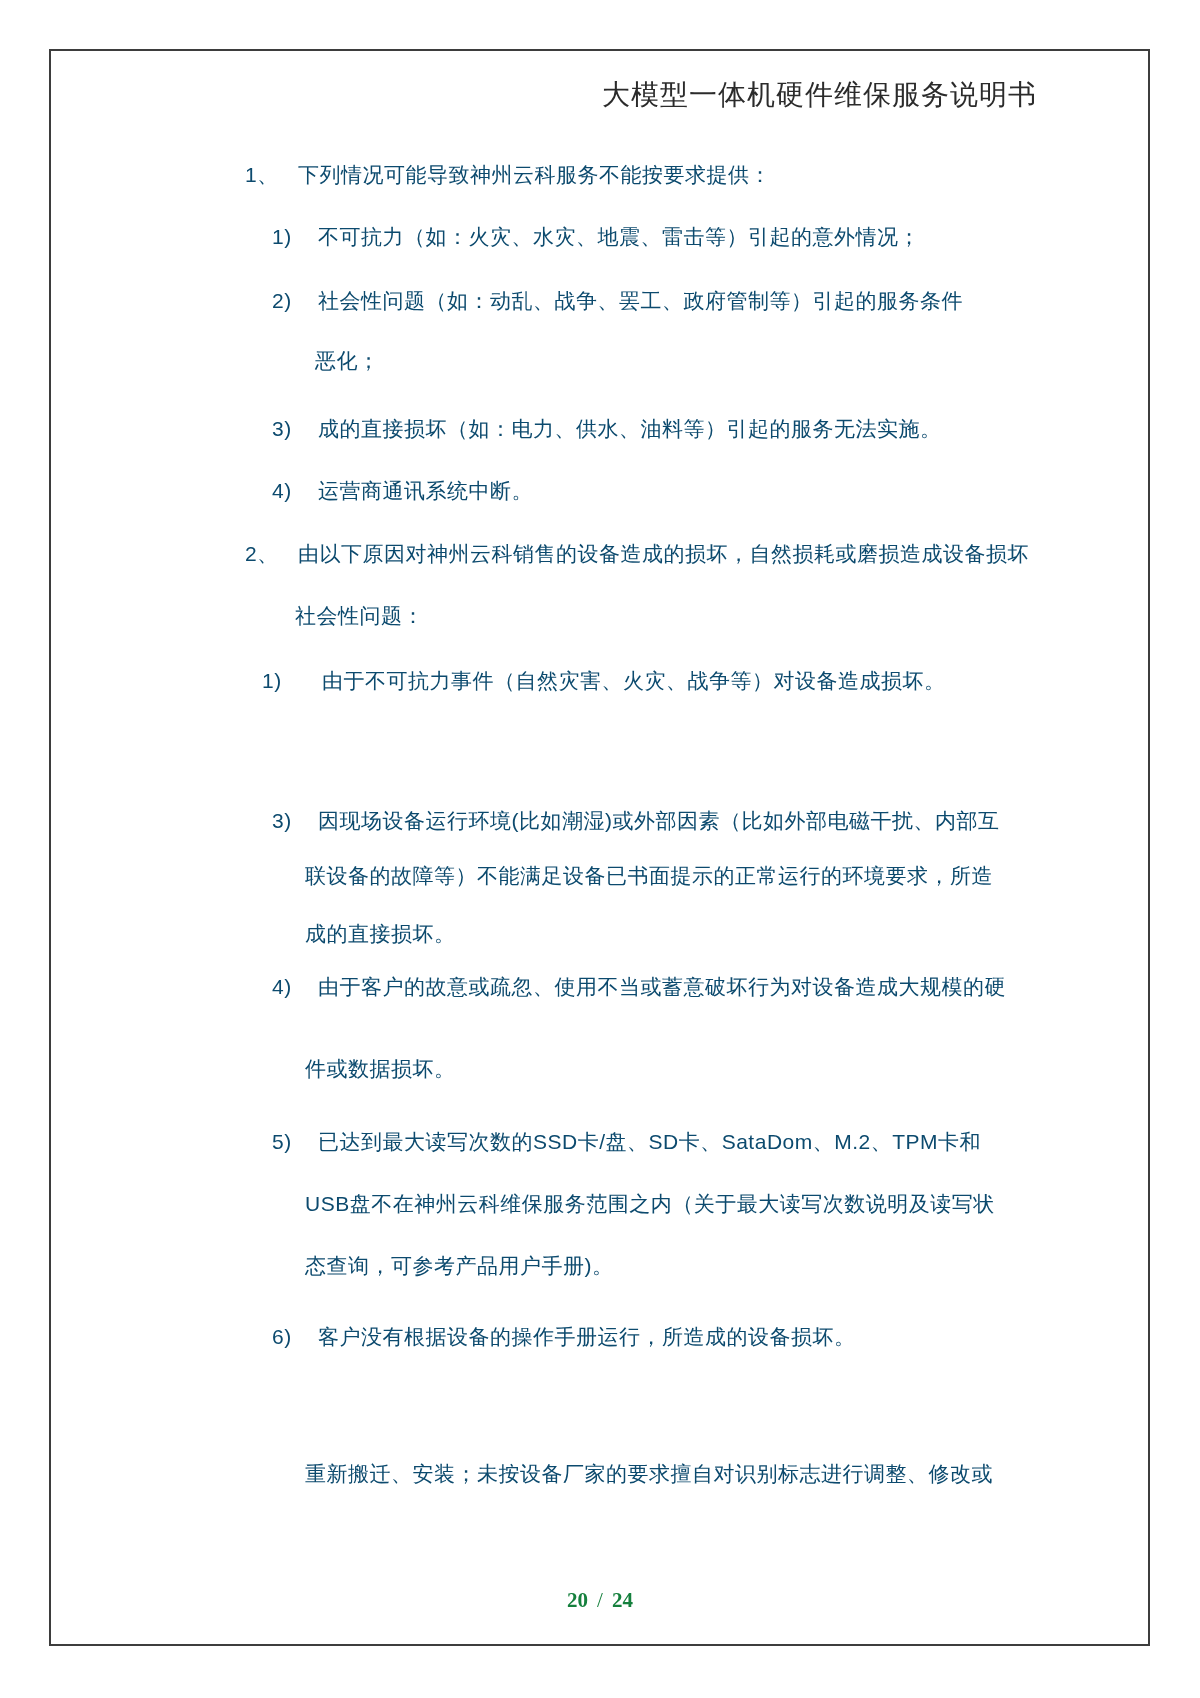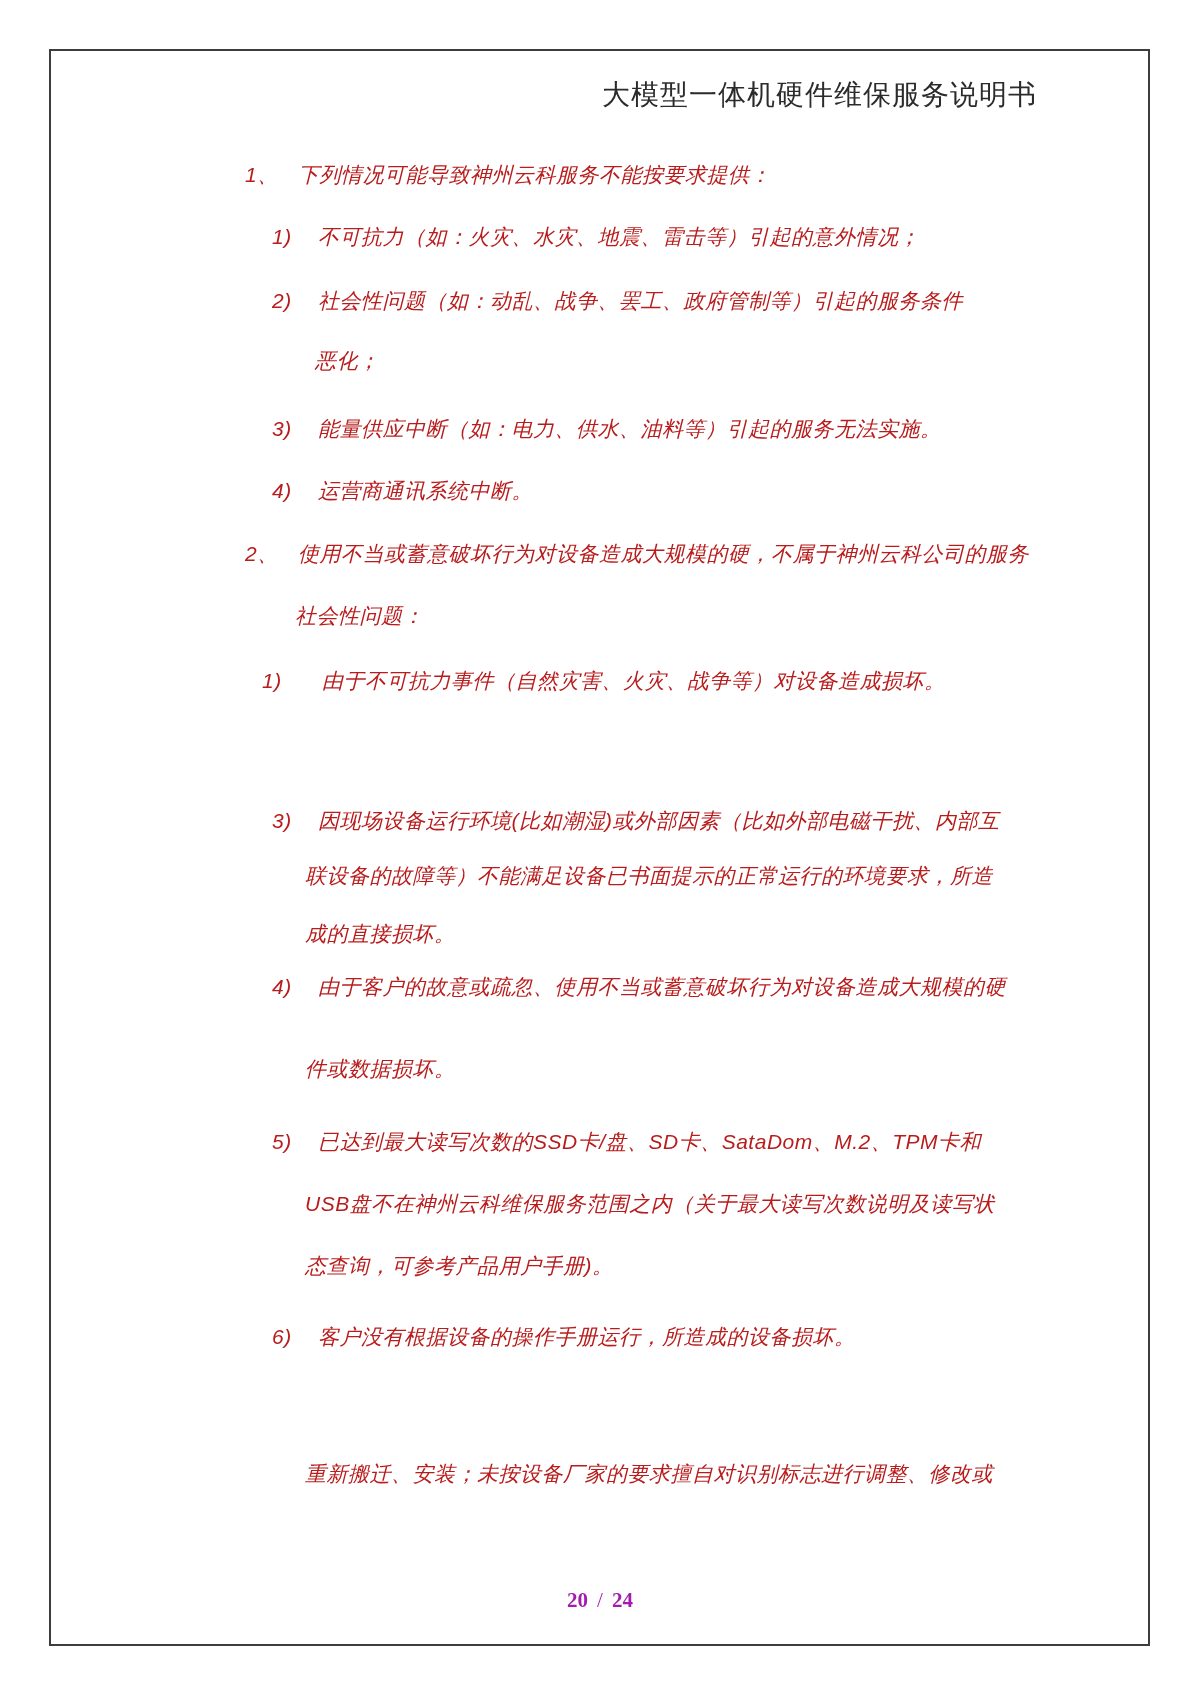--- a/index.html
+++ b/index.html
@@ -3,38 +3,38 @@
 <meta charset="utf-8">
 <style>
   html,body{margin:0;padding:0;background:#ffffff;}
   .page{position:relative;width:1200px;height:1698px;background:#ffffff;overflow:hidden;
         font-family:"Liberation Sans","DejaVu Sans",sans-serif;}
   .border-frame{position:absolute;left:49px;top:49px;width:1101px;height:1597px;
         border:2px solid #3d3d3d;box-sizing:border-box;}
   .header-title{position:absolute;top:76px;right:163px;font-family:"Liberation Serif","DejaVu Serif",serif;
         font-size:28px;letter-spacing:1px;color:#2b2b2b;white-space:nowrap;}
   .row{position:absolute;height:30px;line-height:30px;white-space:nowrap;
-        font-size:21px;letter-spacing:0.5px;color:#b91c1c;font-style:italic;}
+        font-size:21px;letter-spacing:0.5px;color:#0c4a6e;}
   .num{display:inline-block;}
   .l1{left:245px;}
   .l1 .num{width:53px;}
   .l1cont{left:295px;}
   .l2{left:272px;}
   .l2 .num{width:46px;}
   .l2a{left:262px;}
   .l2a .num{width:60px;}
   .l2cont1{left:315px;}
   .l2cont{left:305px;}
   .r1{top:160px;} .r2{top:222px;} .r3{top:286px;} .r4{top:346px;} .r5{top:414px;}
   .r6{top:476px;} .r7{top:539px;} .r8{top:601px;} .r9{top:666px;} .r10{top:729px;}
   .r11{top:806px;} .r12{top:861px;} .r13{top:919px;text-align:right;} .r14{top:972px;} .r15{top:1054px;}
   .r16{top:1127px;} .r17{top:1189px;} .r18{top:1251px;} .r19{top:1322px;} .r20{top:1394px;}
   .r21{top:1459px;}
   .footer{position:absolute;top:1588px;left:0;width:100%;text-align:center;
-        font-family:"Liberation Serif","DejaVu Serif",serif;font-size:21px;color:#a21caf;}
+        font-family:"Liberation Serif","DejaVu Serif",serif;font-size:21px;color:#15803d;}
   .footer .pg{font-weight:700;}
   .footer .sep{font-weight:400;margin:0 9px;}
 </style>
 </head>
 <body>
 
 <div class="page">
   <div class="border-frame"></div>
 
   <div class="header-title">大模型一体机硬件维保服务说明书</div>
@@ -48,29 +48,29 @@
   </div>
 
   <div class="row l2 r3">
     <span class="num">2)</span><span class="txt">社会性问题（如：动乱、战争、罢工、政府管制等）引起的服务条件</span>
   </div>
   <div class="row l2cont1 r4">
     <span class="txt">恶化；</span>
   </div>
 
   <div class="row l2 r5">
-    <span class="num">3)</span><span class="txt">能量供应中断（如：电力、供水、油料等）引起的服务无法实施。</span>
+    <span class="num">3)</span><span class="txt">成的直接损坏（如：电力、供水、油料等）引起的服务无法实施。</span>
   </div>
 
   <div class="row l2 r6">
     <span class="num">4)</span><span class="txt">运营商通讯系统中断。</span>
   </div>
 
   <div class="row l1 r7">
-    <span class="num">2、</span><span class="txt">使用不当或蓄意破坏行为对设备造成大规模的硬，不属于神州云科公司的服务</span>
+    <span class="num">2、</span><span class="txt">由以下原因对神州云科销售的设备造成的损坏，自然损耗或磨损造成设备损坏</span>
   </div>
   <div class="row l1cont r8">
     <span class="txt">社会性问题：</span>
   </div>
 
   <div class="row l2a r9">
     <span class="num">1)</span><span class="txt">由于不可抗力事件（自然灾害、火灾、战争等）对设备造成损坏。</span>
   </div>
 
 

